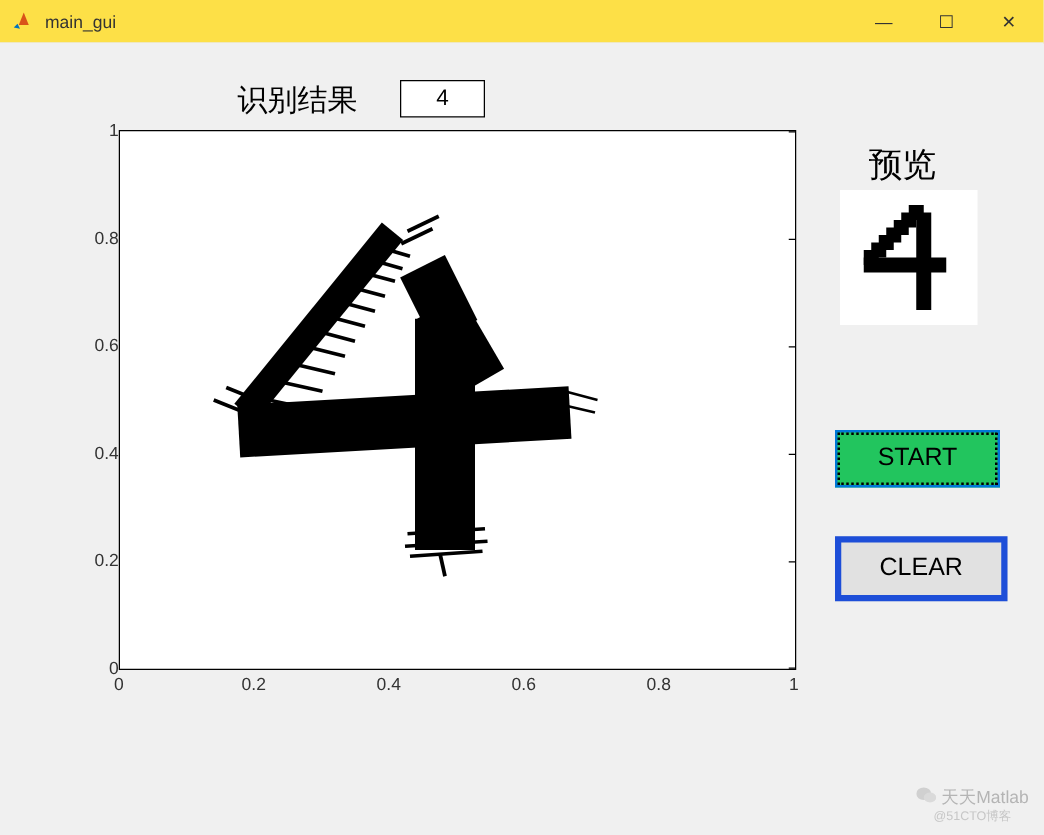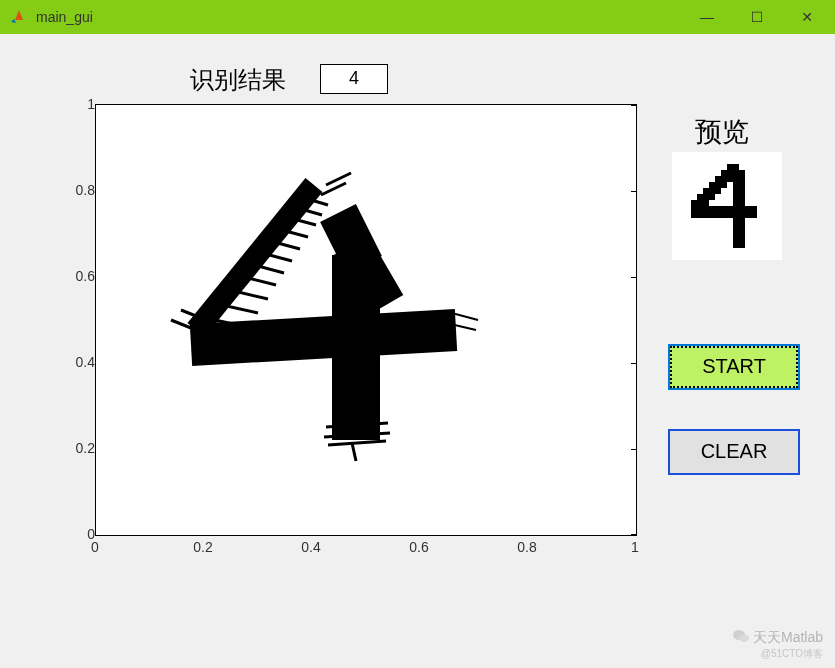--- a/index.html
+++ b/index.html
@@ -7,21 +7,21 @@
     padding: 0;
     background: #f0f0f0;
     font-family: "Microsoft YaHei", Arial, sans-serif;
     width: 835px;
     height: 668px;
     overflow: hidden;
     position: relative;
   }
   .title-bar {
     height: 34px;
-    background: #84cc16;
+    background: #fde047;
     border-bottom: 1px solid #e0e0e0;
     display: flex;
     align-items: center;
     padding: 0 10px;
     position: relative;
   }
   .app-icon {
     width: 18px;
     height: 18px;
     margin-right: 8px;
@@ -109,40 +109,40 @@
     height: 84px;
     position: relative;
   }
   .px { position:absolute; background:#000; }
   .btn {
     position: absolute;
     left: 668px;
     width: 128px;
     height: 42px;
     background: #e1e1e1;
-    border: 2px solid #1d4ed8;
+    border: 5px solid #1d4ed8;
     font-size: 20px;
     font-family: Arial, sans-serif;
     text-align: center;
     line-height: 40px;
     cursor: pointer;
   }
   .btn-start {
     top: 310px;
     outline: 2px dotted #000;
     outline-offset: -4px;
     border: 2px solid #0078d7;
-    background: #bef264;
+    background: #22c55e;
   }
   .btn-clear { top: 395px; }
   .watermark {
     position: absolute;
     right: 12px;
     bottom: 8px;
-    text-align: right;
+    text-align: center;
     color: rgba(160,160,160,0.75);
     font-size: 14px;
     line-height: 1.3;
   }
   .watermark .sub { font-size: 10px; color: rgba(180,180,180,0.7);}
   .wechat-ico {
     display:inline-block;
     vertical-align:middle;
     margin-right:4px;
     opacity:0.6;

